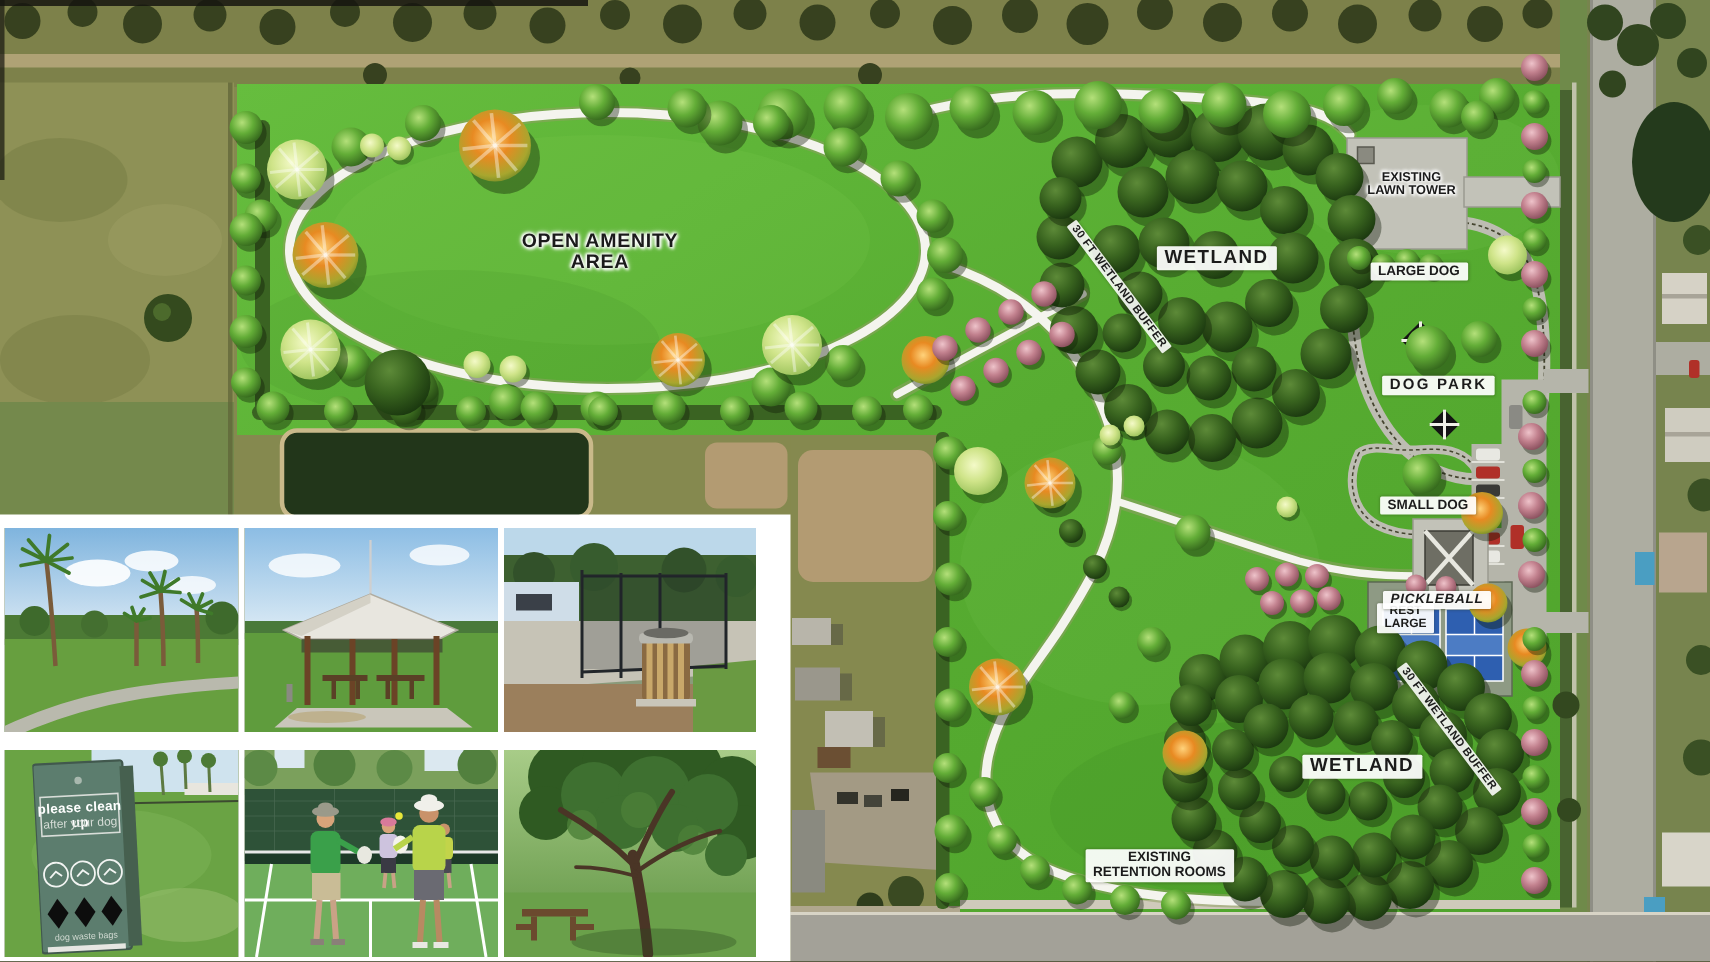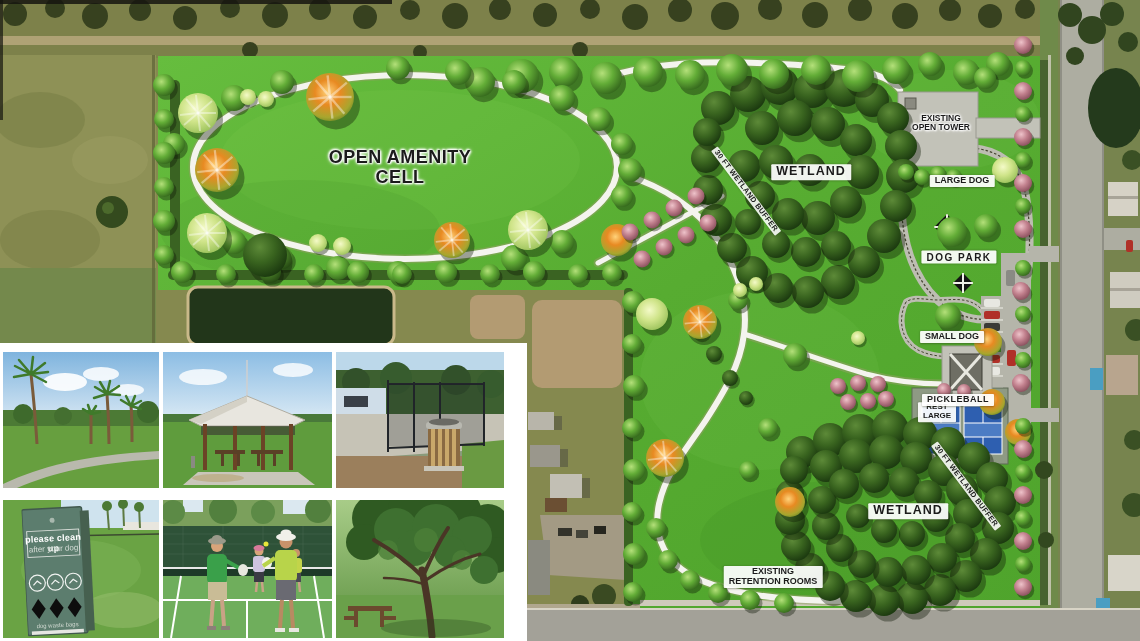--- a/index.html
+++ b/index.html
@@ -562,38 +562,38 @@
     <use href="#t" transform="translate(1023,268) scale(.8)"></use>
         <use href="#t" transform="translate(1023,314) scale(.8)"></use>
     <use href="#t" transform="translate(1023,360) scale(.8)"></use>
         <use href="#t" transform="translate(1023,426) scale(.8)"></use>
     <use href="#t" transform="translate(1023,472) scale(.8)"></use>
         <use href="#t" transform="translate(1023,518) scale(.8)"></use>
     <use href="#t" transform="translate(1023,564) scale(.8)"></use>
   </g>
 </svg>
 
-<div class="lbl halo" style="left:400px;top:168px;font-size:18px;letter-spacing:.5px;">
+<div class="lbl halo" style="left:400px;top:168px;font-size:13px;letter-spacing:.5px;">
   <div>OPEN AMENITY</div>
-  <div>CELL</div>
+  <div>AREA</div>
 </div>
 <div class="lbl" style="left:811px;top:172px;font-size:12.5px;letter-spacing:1px;">WETLAND</div>
 <div class="lbl rot" style="left:746px;top:191px;">30 FT WETLAND BUFFER</div>
 <div class="lbl halo" style="left:941px;top:123px;font-size:8.5px;">
   <div>EXISTING</div>
-  <div>OPEN TOWER</div>
+  <div>LAWN TOWER</div>
 </div>
-<div class="lbl" style="left:946px;top:181px;font-size:9px;margin-left:16px;">LARGE DOG</div>
+<div class="lbl" style="left:946px;top:181px;font-size:9px;">LARGE DOG</div>
 <div class="lbl" style="left:959px;top:257px;font-size:10px;letter-spacing:1.5px;">DOG PARK</div>
 <div class="lbl" style="left:952px;top:337px;font-size:9px;">SMALL DOG</div>
 <div class="lbl" style="left:937px;top:368px;font-size:8px;margin-top:44px;">
   <div>REST</div>
   <div>LARGE</div>
 </div>
-<div class="lbl" style="left:958px;top:400px;font-size:9px;letter-spacing:.5px;">PICKLEBALL</div>
+<div class="lbl" style="left:958px;top:400px;font-size:9px;letter-spacing:.5px;font-style:italic;">PICKLEBALL</div>
 <div class="lbl rot" style="left:966px;top:486px;">30 FT WETLAND BUFFER</div>
 <div class="lbl" style="left:908px;top:511px;font-size:12.5px;letter-spacing:1px;">WETLAND</div>
 <div class="lbl" style="left:773px;top:577px;font-size:9px;">
   <div>EXISTING</div>
   <div>RETENTION ROOMS</div>
 </div>
 
 <div id="photo-panel">
 
   <div class="photo" style="left:3px;top:9px;width:156px;height:136px;">

